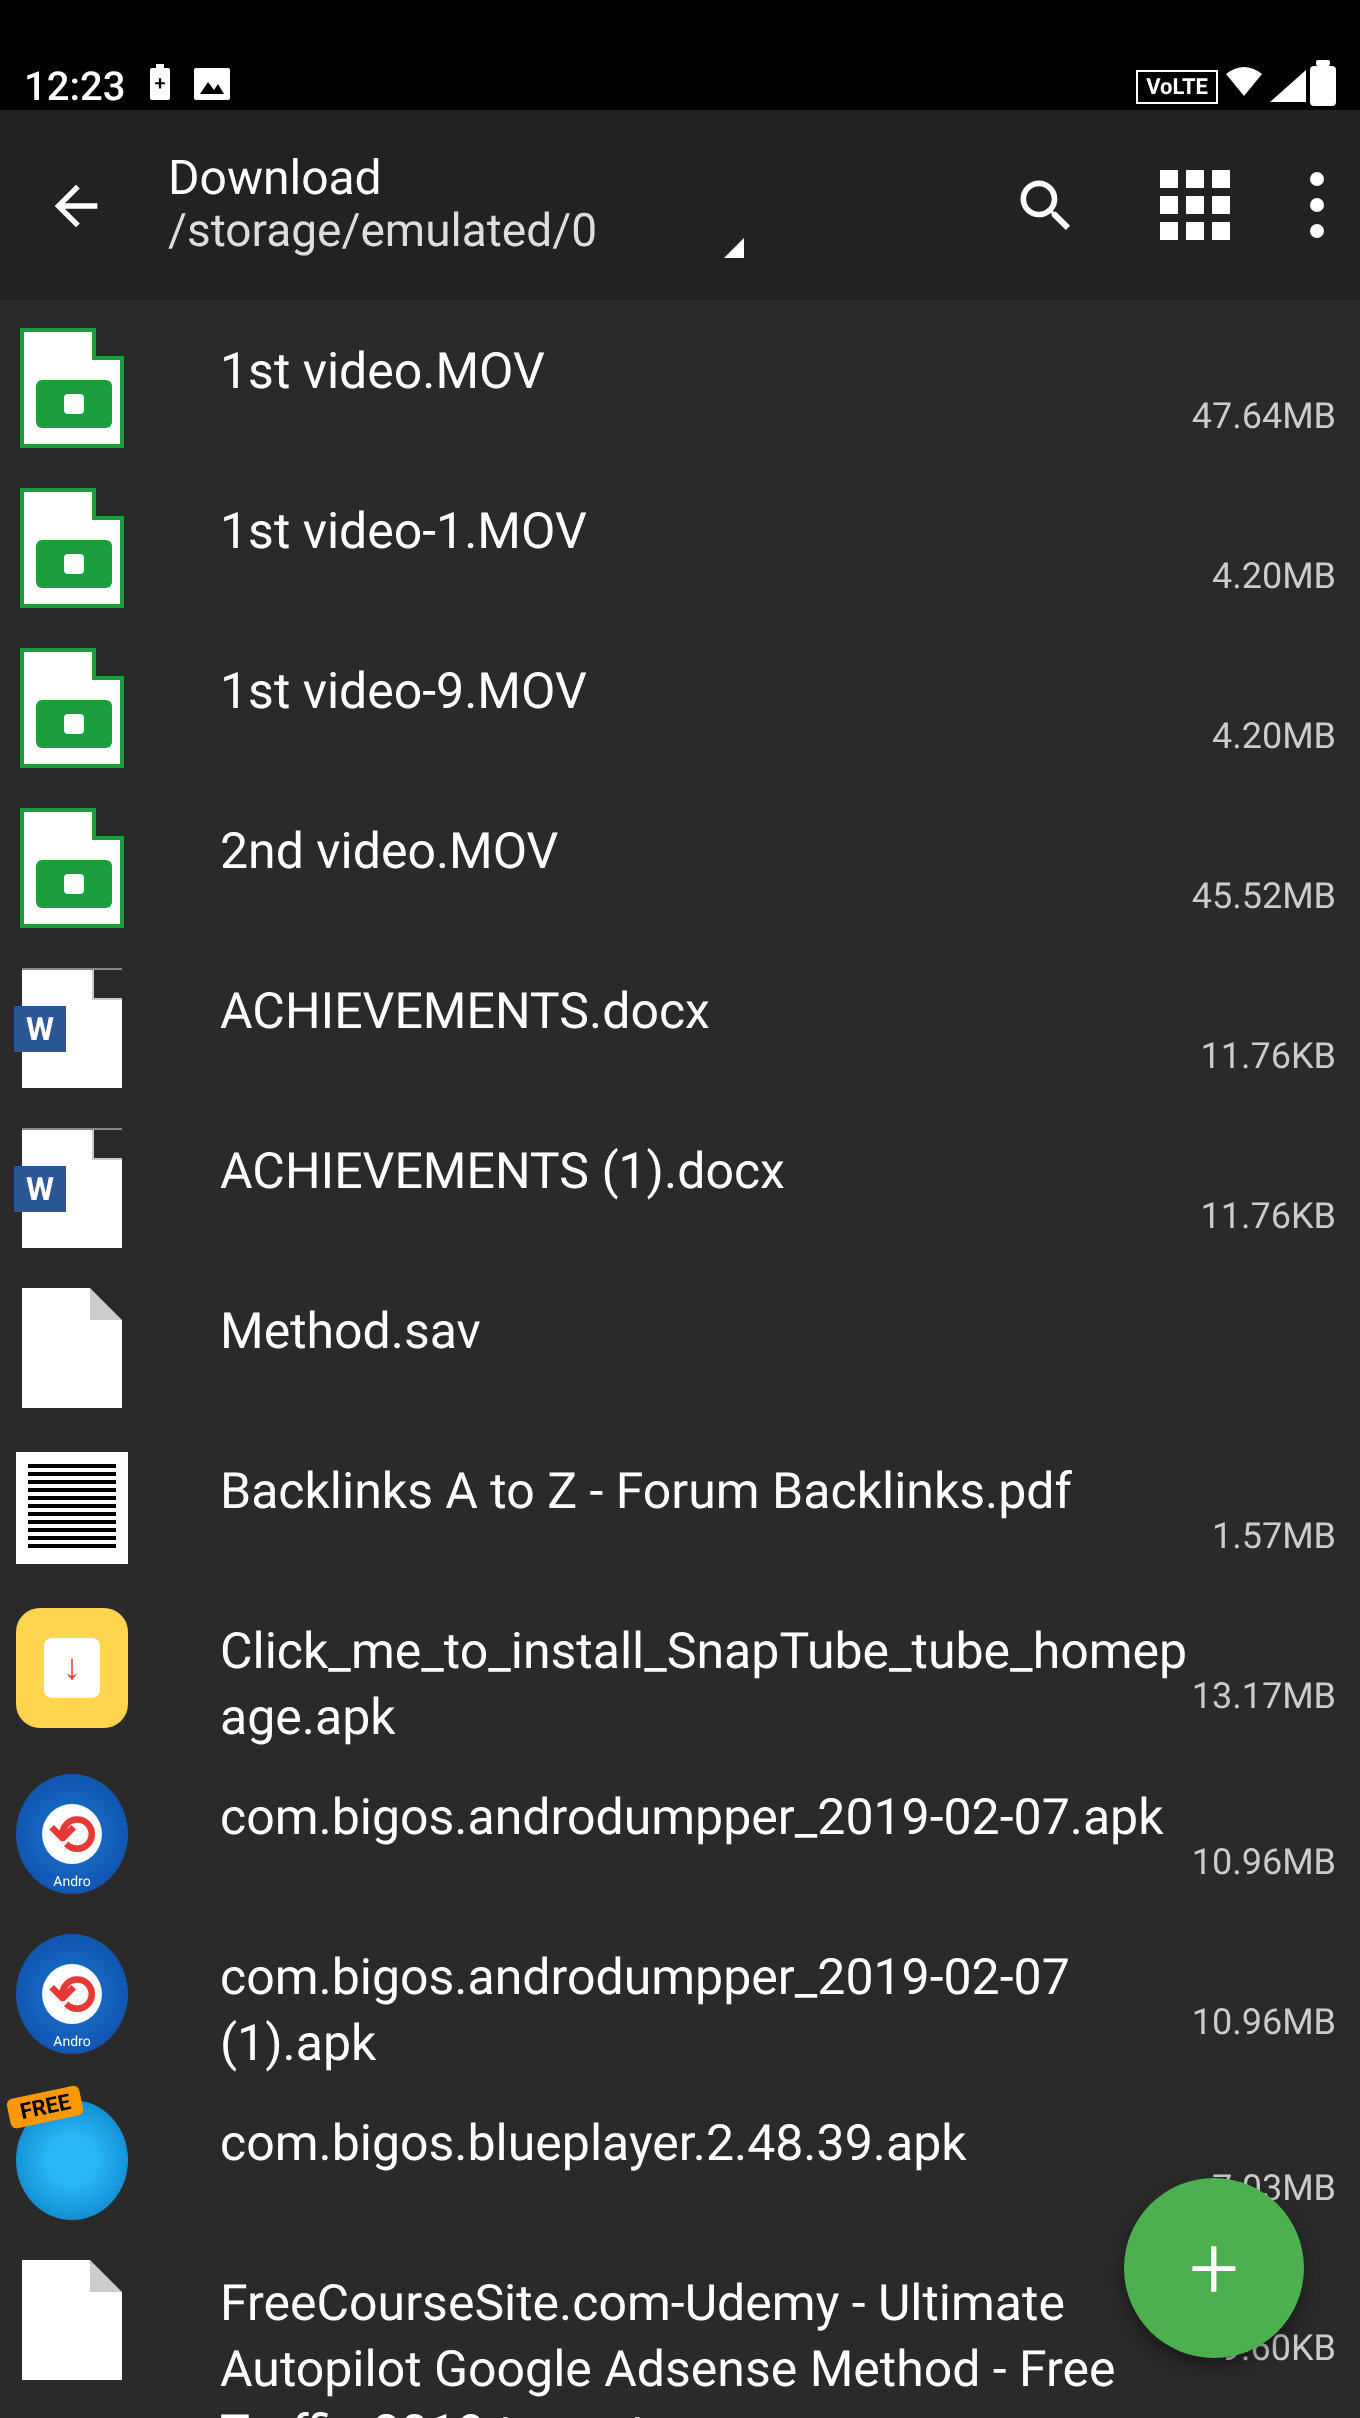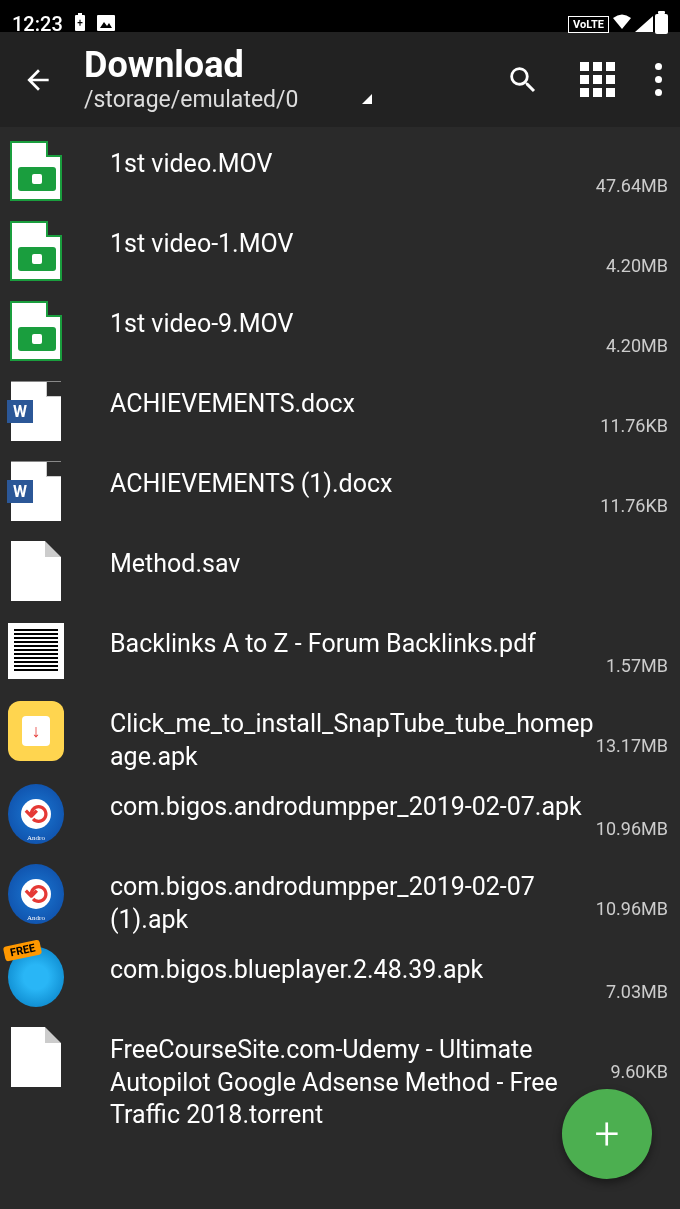--- a/index.html
+++ b/index.html
@@ -10,26 +10,26 @@
     body {
       width: 680px;
       height: 1209px;
       background: #2a2a2a;
       font-family: Roboto, Arial, sans-serif;
       color: #fff;
       overflow: hidden;
       position: relative;
     }
     .status-bar {
-      height: 32px;
+      height: 55px;
       background: #000;
       display: flex;
-      align-items: flex-start;
+      align-items: flex-end;
       justify-content: space-between;
-      padding: 12px 12px;
+      padding: 0 12px;
       font-size: 20px;
       font-weight: 500;
     }
     .status-left {
       display: flex;
       align-items: center;
       gap: 10px;
     }
     .status-right {
       display: flex;
@@ -54,29 +54,29 @@
       height: 40px;
       display: flex;
       align-items: center;
       justify-content: center;
       margin-right: 26px;
     }
     .title-block {
       flex: 1;
     }
     .title-main {
-      font-size: 36px;
-      font-weight: 700;
+      font-size: 24px;
+      font-weight: 400;
       line-height: 1.1;
     }
     .title-sub {
       font-size: 23px;
       color: #ddd;
       display: flex;
-      align-items: center;
+      align-items: flex-end;
       gap: 8px;
     }
     .dropdown-tri {
       width: 0;
       height: 0;
       border-left: 10px solid transparent;
       border-bottom: 10px solid #fff;
       margin-left: 55px;
     }
     .appbar-icons {
@@ -290,21 +290,20 @@
     }
     .apk-andro {
       width: 60px;
       height: 60px;
       background: radial-gradient(circle, #1565c0 40%, #0d47a1 100%);
       border-radius: 50%;
       position: relative;
       display: flex;
       align-items: center;
       justify-content: center;
-      font-family: Liberation Serif, serif;
     }
     .apk-andro::before {
       content: '';
       width: 30px;
       height: 30px;
       background: #fff;
       border-radius: 50%;
       position: absolute;
     }
     .apk-andro::after {
@@ -492,20 +491,33 @@
       </div>
       <div class="file-middle">
         <div class="file-name">1st video-9.MOV</div>
       </div>
       <div class="file-row-inner">
         <div class="file-size">4.20MB</div>
       </div>
     </div>
     <div class="file-row">
       <div class="file-icon">
+        <div class="video-file">
+          <div class="video-inner"></div>
+        </div>
+      </div>
+      <div class="file-middle">
+        <div class="file-name">2nd video.MOV</div>
+      </div>
+      <div class="file-row-inner">
+        <div class="file-size">45.52MB</div>
+      </div>
+    </div>
+    <div class="file-row">
+      <div class="file-icon">
         <div class="word-file">
           <div class="word-badge">W</div>
         </div>
       </div>
       <div class="file-middle">
         <div class="file-name">ACHIEVEMENTS.docx</div>
       </div>
       <div class="file-row-inner">
         <div class="file-size">11.76KB</div>
       </div>

